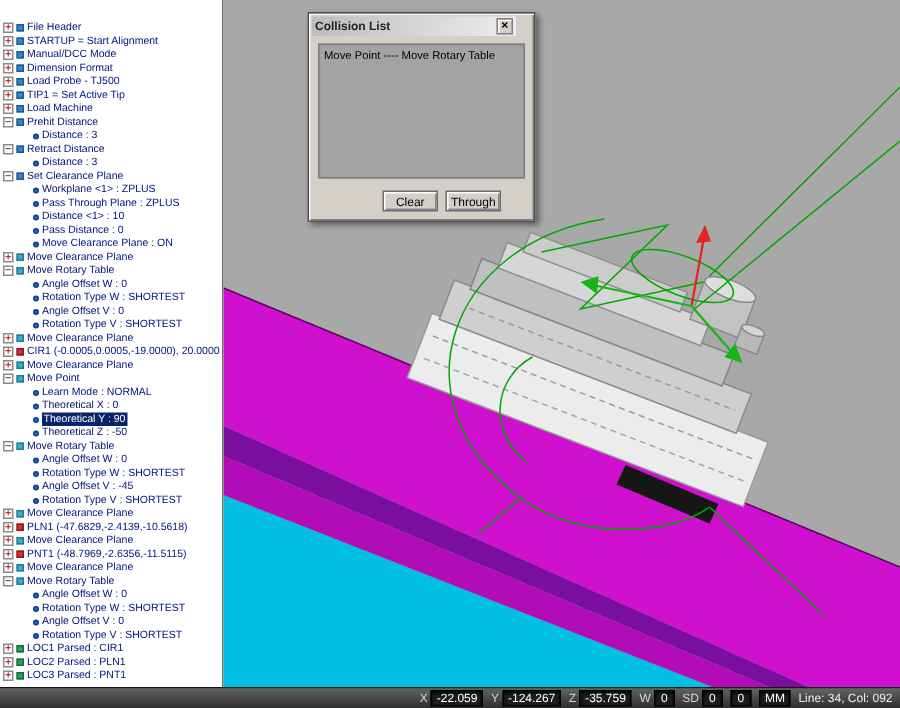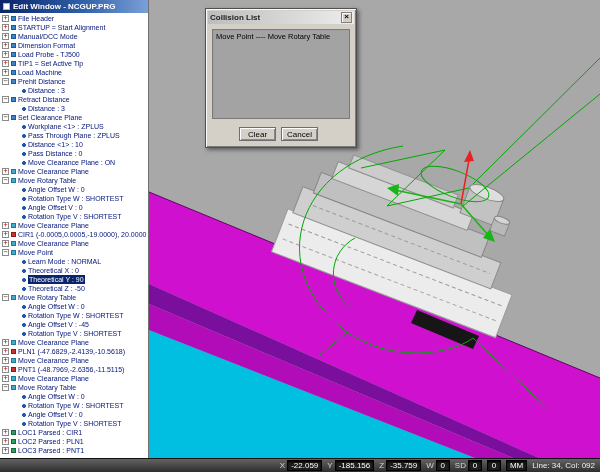--- a/index.html
+++ b/index.html
@@ -29,51 +29,47 @@
   .trow.sel .tlabel{background:#0a246a;color:#fff;padding:0 1px}
 
   
   .viewport{position:absolute;left:149px;top:0;width:451px;height:458px;background:#a8a8a8}
   .viewport svg{display:block;width:100%;height:100%}
 
   
   .dialog{position:absolute;left:205px;top:8px;width:152px;height:140px;background:#d4d0c8;
           border:1px solid #505050;box-shadow:inset 1px 1px 0 #fbfbfb,inset -1px -1px 0 #7c7c7c,2px 2px 4px rgba(0,0,0,.45);
           z-index:10}
-  .dlg-titlebar{height:13px;margin:2px 2px 0 2px;background:linear-gradient(90deg,#bdbdbd,#ededed);
+  .dlg-titlebar{height:13px;margin:2px 12px 0 2px;background:linear-gradient(90deg,#bdbdbd,#ededed);
                 display:flex;align-items:center;font-size:8px;font-weight:bold;color:#222;padding:0 2px}
   .dlg-title{flex:1;white-space:nowrap;overflow:hidden}
   .dlg-close{width:11px;height:11px;font-size:8px;line-height:8px;text-align:center;color:#000;
              background:#d4d0c8;border:1px solid #808080;box-shadow:inset 1px 1px 0 #fff;cursor:default}
   .dlg-list{position:absolute;left:6px;right:6px;top:20px;bottom:28px;background:#a3a3a3;
             border:1px solid #7a7a7a;box-shadow:inset 1px 1px 0 #9e9e9e;font-size:7.5px;color:#000;padding:2px 3px;overflow:hidden}
-  .dlg-buttons{position:absolute;left:0;right:16px;bottom:6px;display:flex;justify-content:flex-end;gap:5px;padding-right:22px}
+  .dlg-buttons{position:absolute;left:0;right:0;bottom:6px;display:flex;justify-content:flex-end;gap:5px;padding-right:22px}
   .dlg-btn{width:37px;height:14px;font-size:8px;font-family:"Liberation Sans",sans-serif;color:#000;
            background:#d4d0c8;border:1px solid #6e6e6e;box-shadow:inset 1px 1px 0 #fff,inset -1px -1px 0 #8a8a8a}
 
   
   .statusbar{position:absolute;left:0;top:458px;width:600px;height:14px;
              background:linear-gradient(#636363,#2e2e2e);display:flex;align-items:center;gap:5px;
              padding:0 5px;font-size:8px;color:#e8e8e8;border-top:1px solid #111}
   .sb-spacer{flex:1}
   .sb-group{display:flex;align-items:center;gap:2px}
   .sb-label{color:#d5d5d5}
   .sb-val{background:#1d1d1d;border:1px solid #000;box-shadow:inset 0 1px 2px #000;color:#fff;
           padding:0 3px;height:11px;line-height:10px;min-width:30px;white-space:nowrap}
   .sb-small{min-width:14px;text-align:center}
   .sb-caret{white-space:nowrap;color:#f0f0f0}
 </style>
 </head>
 <body>
 
 <div class="left-panel">
-  <div class="titlebar">
-    <span class="win-ico"></span>
-    <span>Edit Window - NCGUP.PRG</span>
-  </div>
   <div class="tree" id="tree">
       <div class="trow">
         <span class="exp plus">+</span>
         <span class="tico doc"></span>
         <span class="tlabel">File Header</span>
       </div>
       <div class="trow">
         <span class="exp plus">+</span>
         <span class="tico doc"></span>
         <span class="tlabel">STARTUP = Start Alignment</span>
@@ -364,33 +360,33 @@
 <div class="dialog">
   <div class="dlg-titlebar">
     <span class="dlg-title">Collision List</span>
     <span class="dlg-close">×</span>
   </div>
   <div class="dlg-list">
     <div>Move Point ---- Move Rotary Table</div>
   </div>
   <div class="dlg-buttons">
     <button class="dlg-btn">Clear</button>
-    <button class="dlg-btn">Cancel</button>
+    <button class="dlg-btn">Through</button>
   </div>
 </div>
 
 <div class="statusbar">
   <span class="sb-spacer"></span>
   <span class="sb-group">
     <span class="sb-label">X</span>
     <span class="sb-val">-22.059</span>
   </span>
   <span class="sb-group">
     <span class="sb-label">Y</span>
-    <span class="sb-val">-185.156</span>
+    <span class="sb-val">-124.267</span>
   </span>
   <span class="sb-group">
     <span class="sb-label">Z</span>
     <span class="sb-val">-35.759</span>
   </span>
   <span class="sb-group">
     <span class="sb-label">W</span>
     <span class="sb-val sb-small">0</span>
   </span>
   <span class="sb-group">

